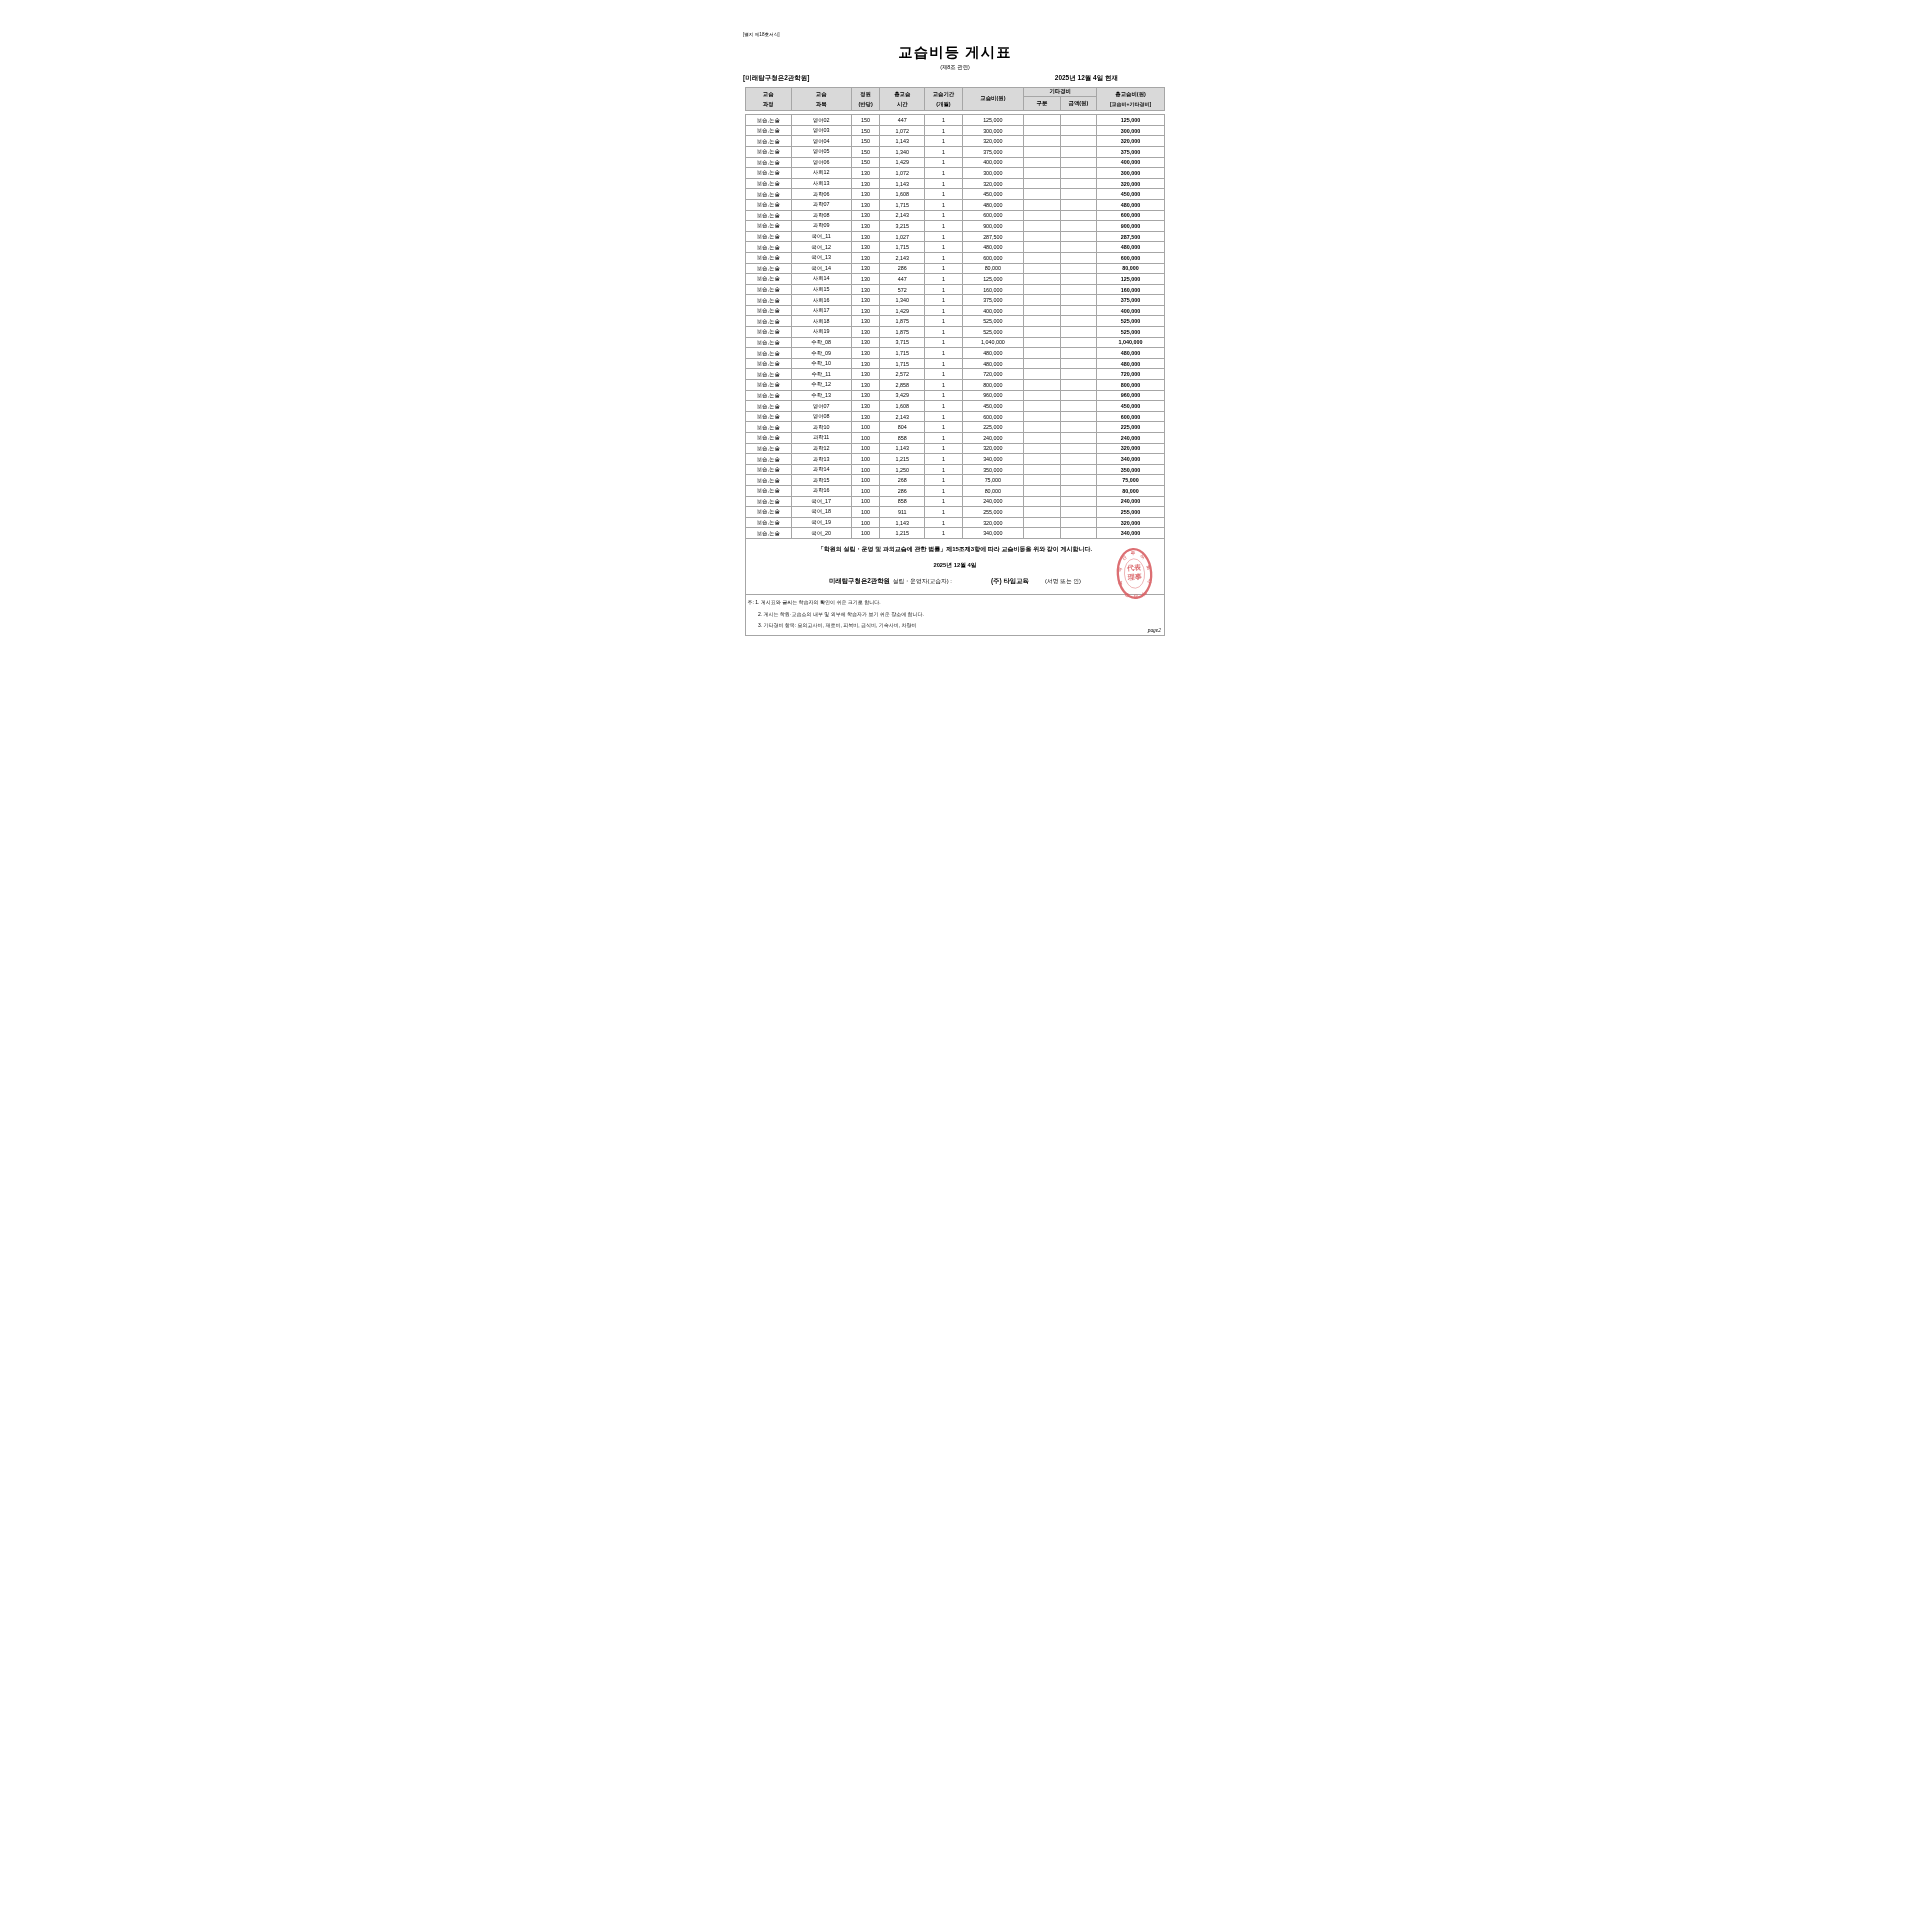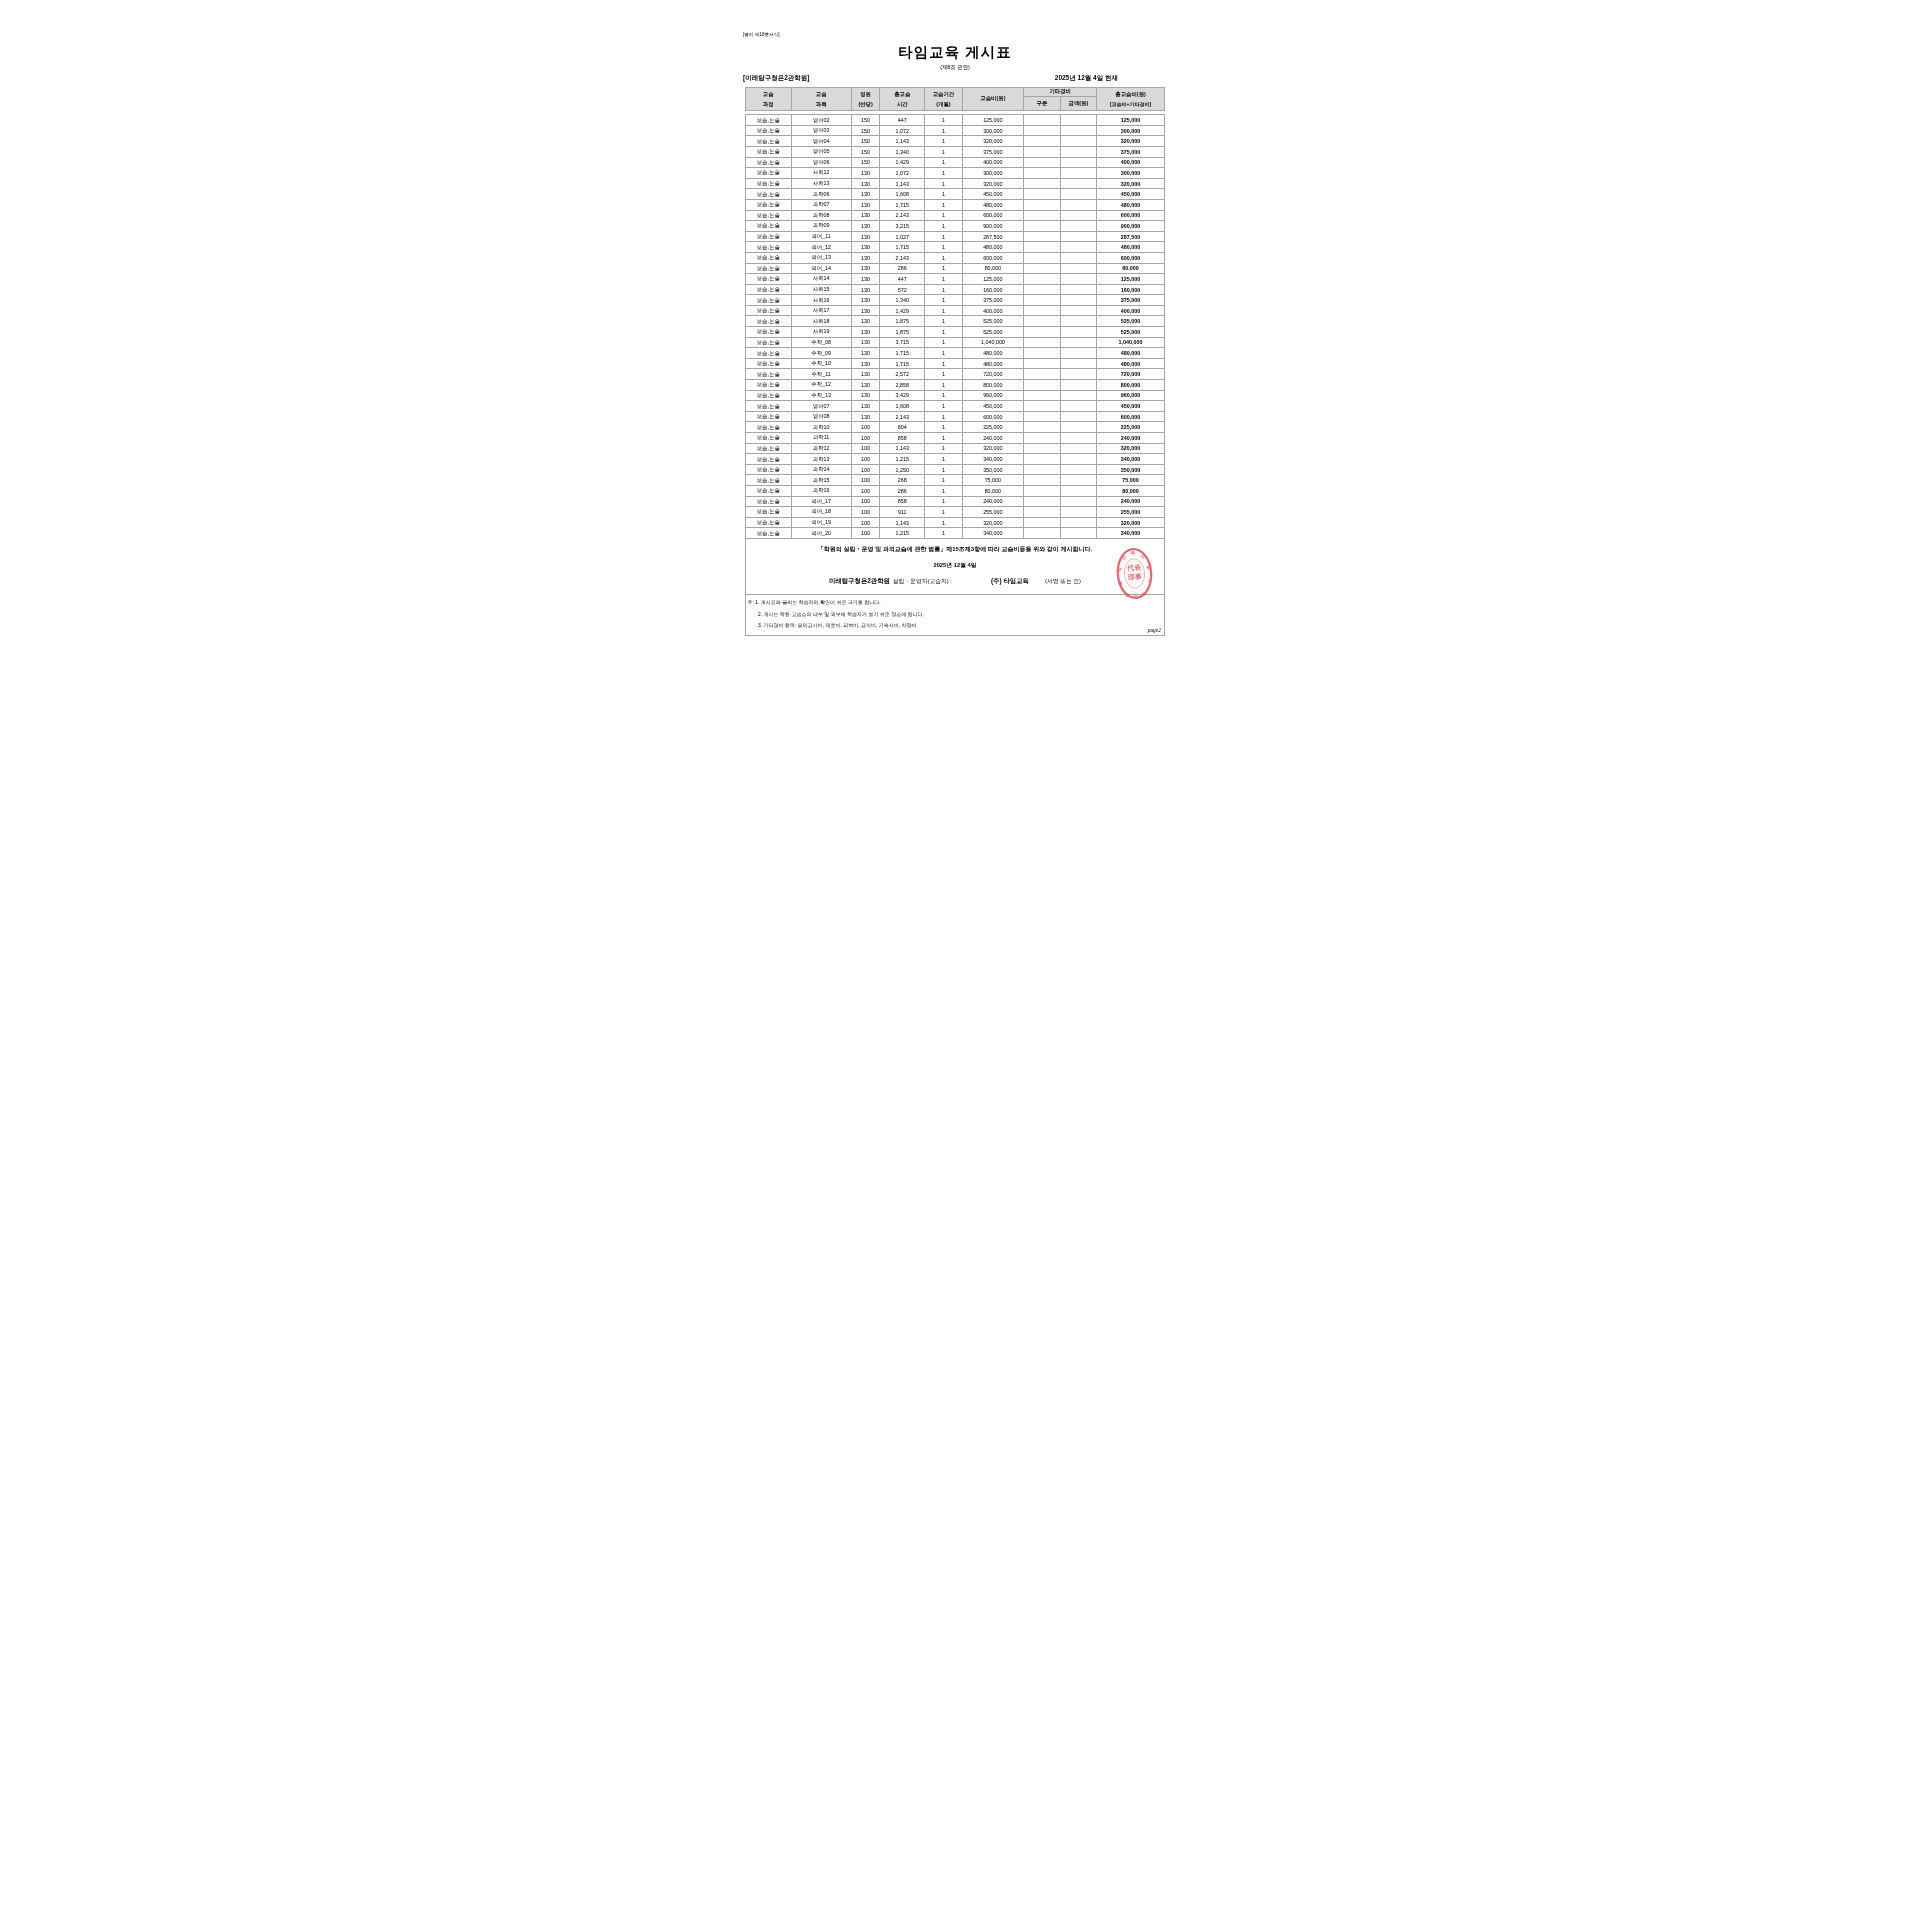--- a/index.html
+++ b/index.html
@@ -52,21 +52,21 @@
   .notes-box .n{line-height:11.2px;}
   .notes-box .indent{padding-left:10.4px;}
   .pagenum{position:absolute;right:3.1px;bottom:2.3px;font-style:italic;font-family:"Liberation Serif","DejaVu Serif",serif;font-size:5.4px;}
 </style>
 </head>
 <body>
 
 <div class="page">
 
   <div class="form-code">[별지 제18호서식]</div>
-  <div class="doc-title">타임교육 게시표</div>
+  <div class="doc-title">교습비등 게시표</div>
   <div class="doc-subtitle">(제8조 관련)</div>
 
   <div class="meta">
     <span class="academy">[미래탐구청은2관학원]</span>
     <span class="asof">2025년 12월 4일 현재</span>
   </div>
 
   <table class="htable">
     <colgroup>
       <col class="c1">

